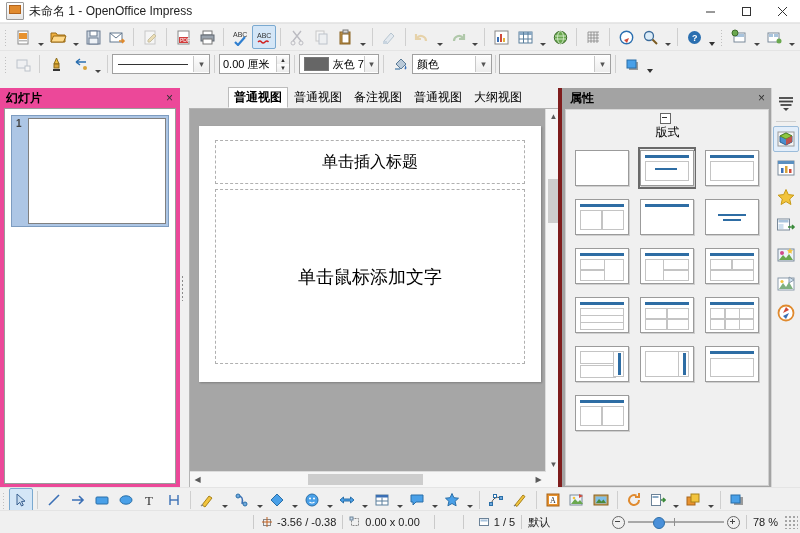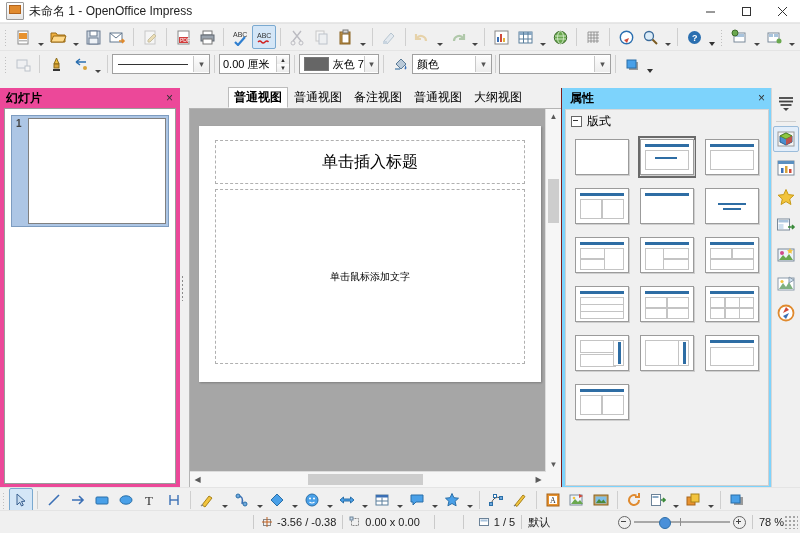--- a/index.html
+++ b/index.html
@@ -154,48 +154,48 @@
   .slide-page {
     position: absolute; left: 9px; top: 17px; width: 342px; height: 256px;
     background: #fff; box-shadow: 1px 1px 2px rgba(0,0,0,.25);
   }
   .ph {
     position: absolute; border: 1px dashed #b0b0b0;
     display: flex; align-items: center; justify-content: center;
     color: #000; text-align: center;
   }
   .ph-title { left: 16px; top: 14px; right: 16px; height: 42px; font-size: 16px; }
-  .ph-body { left: 16px; top: 63px; right: 16px; bottom: 18px; font-size: 10px; }
+  .ph-body { left: 16px; top: 63px; right: 16px; bottom: 18px; font-size: 18px; }
 
   
   .sb-v {
     position: absolute; right: 0; top: 0; width: 15px; bottom: 15px;
     background: #f6f6f6; border-left: 1px solid #dcdcdc;
   }
   .sb-h {
     position: absolute; left: 0; bottom: 0; right: 15px; height: 15px;
     background: #f6f6f6; border-top: 1px solid #dcdcdc;
   }
   .sb-arrow { width: 15px; height: 15px; display: flex; align-items: center; justify-content: center;
               color: #5a5a5a; font-size: 8px; position: absolute; }
   .sb-thumb { position: absolute; background: #cdcdcd; }
   .sb-corner { position: absolute; right: 0; bottom: 0; width: 15px; height: 15px; background: #f6f6f6; }
 
   
   .sidepanel {
-    position: absolute; right: 28px; top: 0; width: 210px; bottom: 0; background: #7dd3fc;
-    border-left: 1px solid #7f1d1d;
+    position: absolute; right: 28px; top: 0; width: 210px; bottom: 0; background: #a3a3a3;
+    border-left: 4px solid #7f1d1d;
   }
   .side-head { height: 20px; display: flex; align-items: center; padding: 0 4px 0 8px; }
   .side-title { font-size: 12px; font-weight: bold; color: #000; flex: 1; }
   .side-content {
     position: absolute; left: 3px; right: 3px; top: 21px; bottom: 2px;
     background: #f0f0f0; border: 1px solid #cfcfcf; border-top-color:#d8d8d8;
   }
-  .section-head { display: flex; align-items: center; padding: 3px 4px 2px 5px; }
+  .section-head { display: flex; align-items: center; padding: 3px 4px 2px 5px; flex-direction: column; }
   .expander {
     width: 9px; height: 9px; border: 1px solid #666; background: #fff; margin-right: 5px;
     position: relative; flex: 0 0 auto;
   }
   .expander:after { content: ""; position: absolute; left: 1px; top: 3px; width: 5px; height: 1px; background: #333; }
   .section-title { font-size: 12px; color: #000; }
   .layout-grid {
     display: grid; grid-template-columns: repeat(3, 1fr); gap: 7px 7px;
     padding: 4px 8px 8px 7px;
   }
@@ -1037,17 +1037,17 @@
     <div class="zoomctl">
       <span class="circ"></span>
       <span class="zs-track">
         <span class="zs-line"></span>
         <span class="zs-tick"></span>
         <span class="zs-knob"></span>
       </span>
       <span class="circ plus"></span>
     </div>
     <div class="st-sep" style="margin:0 6px"></div>
-    <span style="">78 %</span>
+    <span style="margin-right:6px">78 %</span>
     <div class="sizegrip"></div>
   </div>
 
 </div>
 
 </body></html>

